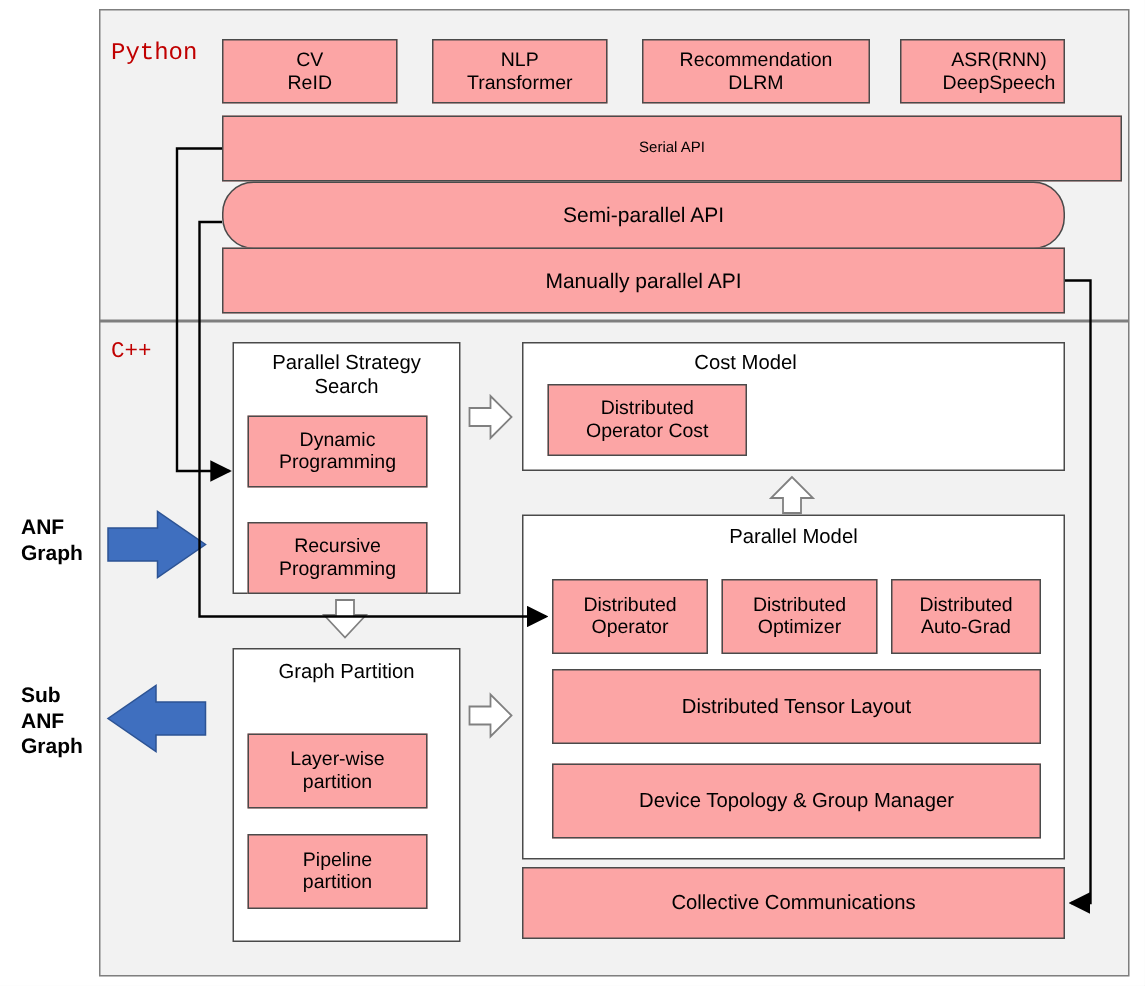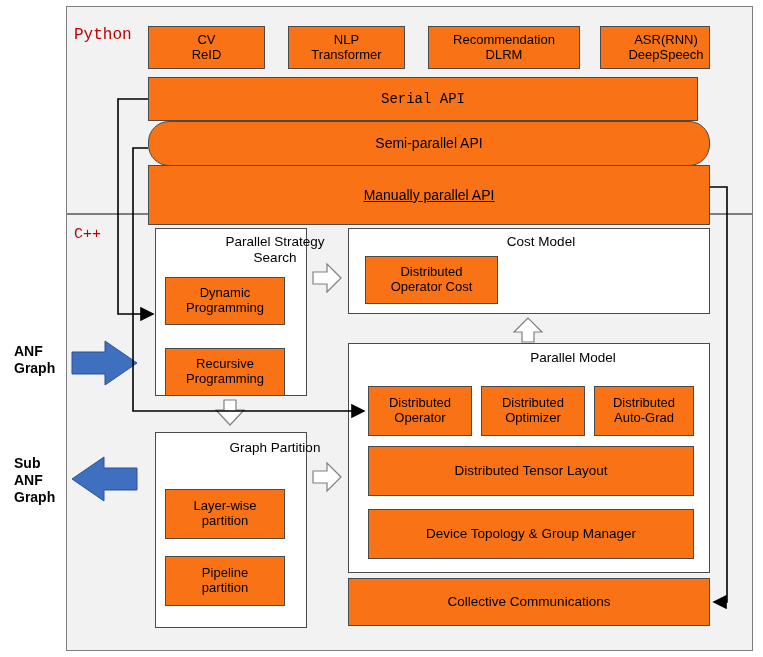--- a/index.html
+++ b/index.html
@@ -15,21 +15,21 @@
     position: relative;
     width: 763px;
     height: 657px;
     overflow: hidden;
     background: #ffffff;
   }
   .box {
     position: absolute;
     box-sizing: border-box;
     border: 1px solid #4a4a4a;
-    background: #f97316;
+    background: #fca5a5;
     display: flex;
     align-items: center;
     justify-content: center;
     text-align: center;
     line-height: 1.15;
     font-size: 13px;
     color: #000;
     white-space: pre-line;
   }
   .panel {
@@ -45,21 +45,20 @@
     background: #ffffff;
   }
   .group-title {
     position: absolute;
     left: 0;
     right: 0;
     text-align: center;
     font-size: 13.5px;
     white-space: pre-line;
     line-height: 1.15;
-    margin-left: 44px;
   }
   .lang-label {
     position: absolute;
     color: #c00000;
     font-size: 16px;
     font-weight: normal;
     font-family: Liberation Mono, monospace;
   }
   .side-label {
     position: absolute;
@@ -98,23 +97,23 @@
 
   <div class="box" style="left:148px; top:26px; width:117px; height:43px;">CV
 ReID</div>
   <div class="box" style="left:288px; top:26px; width:117px; height:43px;">NLP
 Transformer</div>
   <div class="box" style="left:428px; top:26px; width:152px; height:43px;">Recommendation
 DLRM</div>
   <div class="box" style="left:600px; top:26px; width:110px; height:43px;padding-left:22px;">ASR(RNN)
 DeepSpeech</div>
 
-  <div class="box" style="left:148px; top:77px; width:550px; height:44px; font-size:14px;font-family:Liberation Mono, monospace;">Serial API</div>
+  <div class="box" style="left:148px; top:77px; width:600px; height:44px; font-size:10px;">Serial API</div>
   <div class="box" style="left:148px; top:121px; width:562px; height:45px; font-size:14px;border-radius:21px;">Semi-parallel API</div>
-  <div class="box" style="left:148px; top:165px; width:562px; height:60px; font-size:14px;text-decoration:underline;">Manually parallel API</div>
+  <div class="box" style="left:148px; top:165px; width:562px; height:44px; font-size:14px;">Manually parallel API</div>
 
   <div class="group" style="left:155px; top:228px; width:152px; height:168px;"></div>
   <div class="group-title" style="left:155px; top:234px; width:152px;">Parallel Strategy
 Search</div>
   <div class="box" style="left:165px; top:277px; width:120px; height:48px;">Dynamic
 Programming</div>
   <div class="box" style="left:165px; top:336px; width:120px; height:48px;margin-top:12px;">Recursive
 Programming</div>
 
   <div class="group" style="left:155px; top:432px; width:152px; height:196px;"></div>

